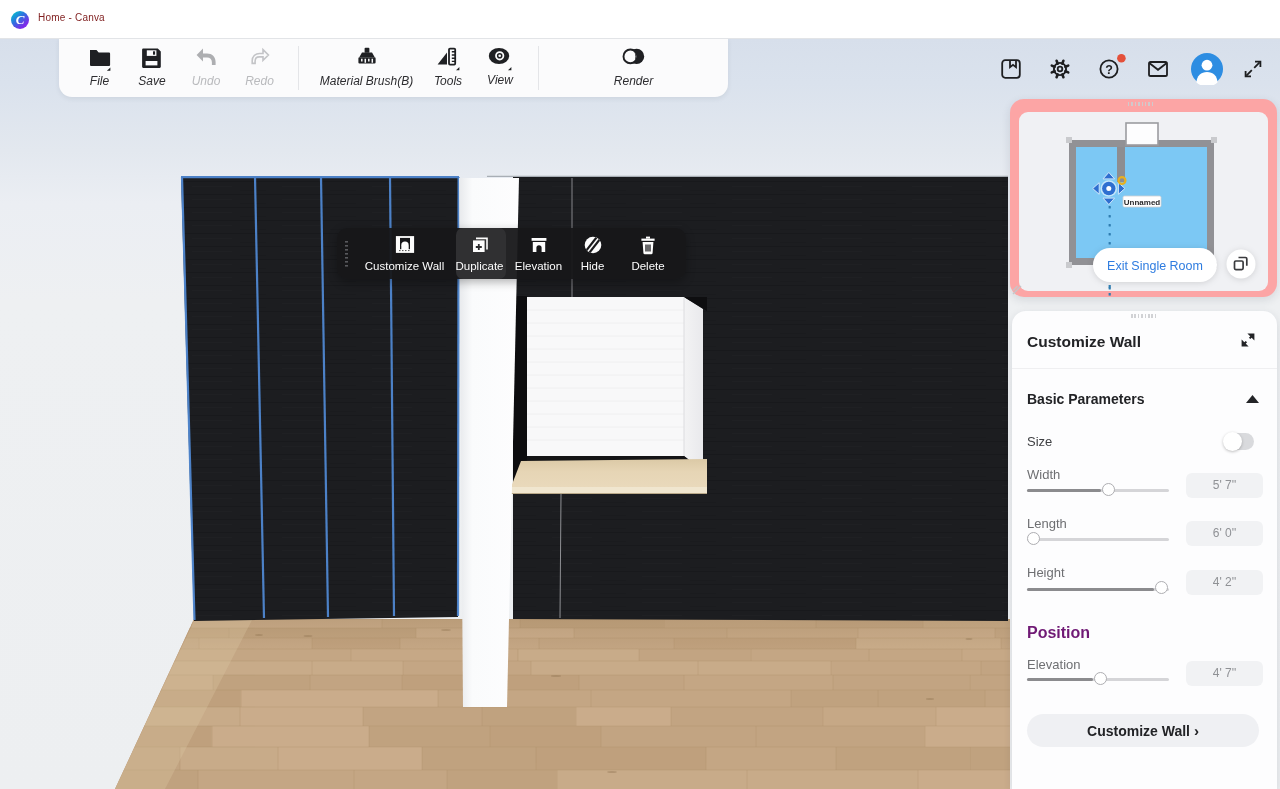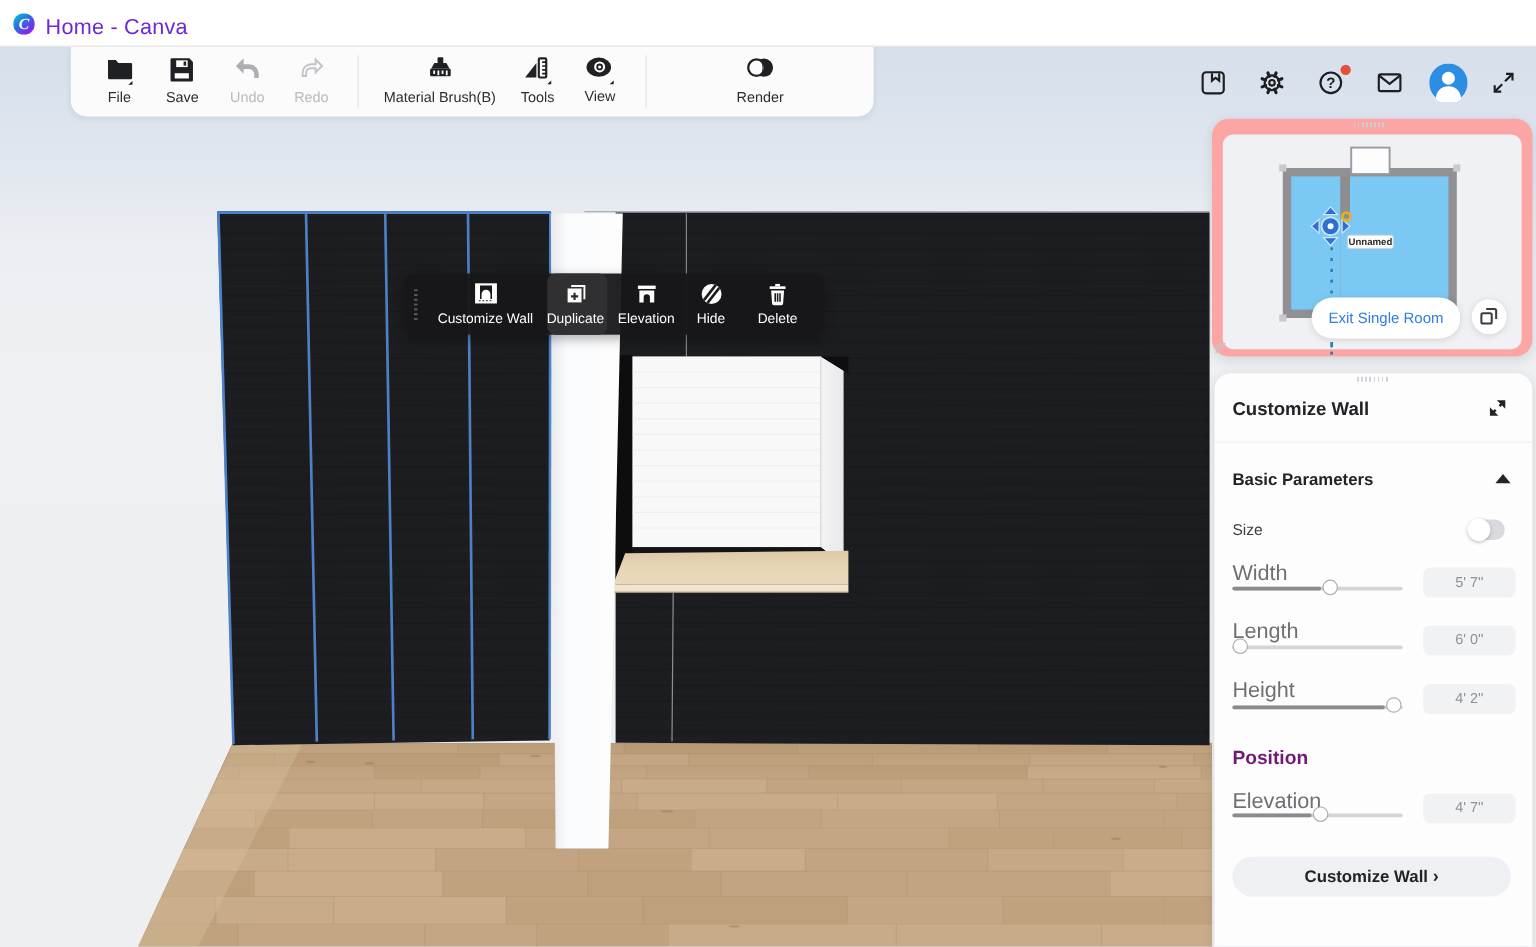--- a/index.html
+++ b/index.html
@@ -1,43 +1,43 @@
 <!DOCTYPE html>
 <html><head>
 <meta charset="utf-8">
 <style>
   html,body{margin:0;padding:0;}
   body{width:1280px;height:789px;overflow:hidden;font-family:"Liberation Sans",sans-serif;position:relative;background:#edeff1;}
   .abs{position:absolute;}
   
   #browser{left:0;top:0;width:1280px;height:38px;background:#ffffff;border-bottom:1px solid #e2e4e7;z-index:40;}
-  #browser .title{position:absolute;left:38px;top:12px;font-size:18px;color:#6d28d9;letter-spacing:.2px;}
+  #browser .title{position:absolute;left:38px;top:12px;font-size:10px;color:#7f1d1d;letter-spacing:.2px;}
   
   #scene{left:0;top:0;width:1280px;height:789px;z-index:1;}
   
   #toolbar{left:59px;top:38px;width:669px;height:59px;background:#fbfbfc;border-radius:0 0 13px 13px;box-shadow:0 2px 5px rgba(40,50,70,.08);z-index:30;}
-  .titem{position:absolute;top:0;width:70px;height:59px;text-align:center;}
+  .titem{position:absolute;top:0;width:70px;height:59px;text-align:center;font-style:italic;}
   .titem svg{position:absolute;top:8px;left:50%;transform:translateX(-50%);}
   .titem .lab{position:absolute;top:74px;left:50%;transform:translateX(-50%);font-size:12px;color:#2d2d30;white-space:nowrap;}
   .titem .lab.dis{color:#b9babd;}
   .tsep{position:absolute;top:8px;width:1px;height:44px;background:#e4e5e8;}
   
   .tri{z-index:30;}
   
   #ctx{left:337px;top:228px;width:349px;height:51px;background:rgba(23,23,25,.95);border-radius:10px;z-index:20;box-shadow:0 3px 10px rgba(0,0,0,.3);}
   .citem{position:absolute;top:0;height:51px;text-align:center;color:#fff;}
   .citem svg{position:absolute;top:7px;left:50%;transform:translateX(-50%);}
   .citem .clab{position:absolute;top:32px;left:50%;transform:translateX(-50%);font-size:11.5px;white-space:nowrap;color:#fdfdfd;}
   
   #mapcard{left:1010px;top:99px;width:267px;height:198px;background:#fca5a5;border-radius:14px;box-shadow:0 3px 10px rgba(30,40,60,.12);z-index:25;}
   #mapinner{left:9px;top:13px;width:249px;height:179px;background:#f0f1f4;border-radius:9px;}
   #panel{left:1012px;top:311px;width:265px;height:478px;background:#fdfdfe;border-radius:14px 14px 0 0;box-shadow:0 3px 10px rgba(30,40,60,.12);z-index:25;}
   .dragdots{position:absolute;width:26px;height:4px;opacity:.9;
     background:repeating-linear-gradient(90deg,#cccdd0 0 1.5px,transparent 1.5px 3.4px);}
-  .plabel{position:absolute;left:15px;font-size:18px;color:#6e6f72;}
+  .plabel{position:absolute;left:15px;font-size:13px;color:#6e6f72;}
   .pvalue{position:absolute;left:174px;width:77px;height:25px;background:#f1f2f4;border-radius:6px;color:#8f9195;font-size:12px;line-height:25px;text-align:center;}
   .track{position:absolute;left:15px;width:142px;height:3px;border-radius:2px;background:#d5d5d8;}
   .tfill{position:absolute;left:0;top:0;height:3px;border-radius:2px;background:#8b8b8e;}
   .knob{position:absolute;top:-6.5px;width:13px;height:13px;background:#fff;border:1.5px solid #aeaeb2;border-radius:50%;box-sizing:border-box;}
 </style>
 </head>
 <body>
 
 <svg id="scene" class="abs" width="1280" height="789" viewBox="0 0 1280 789">
   <defs>

